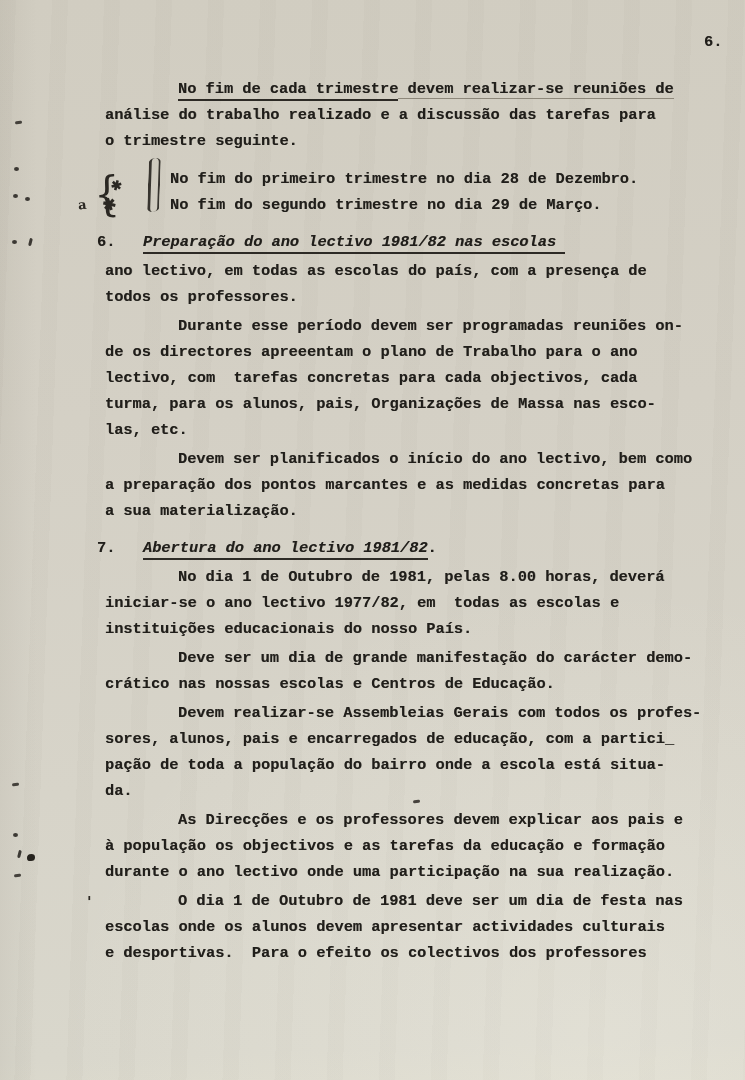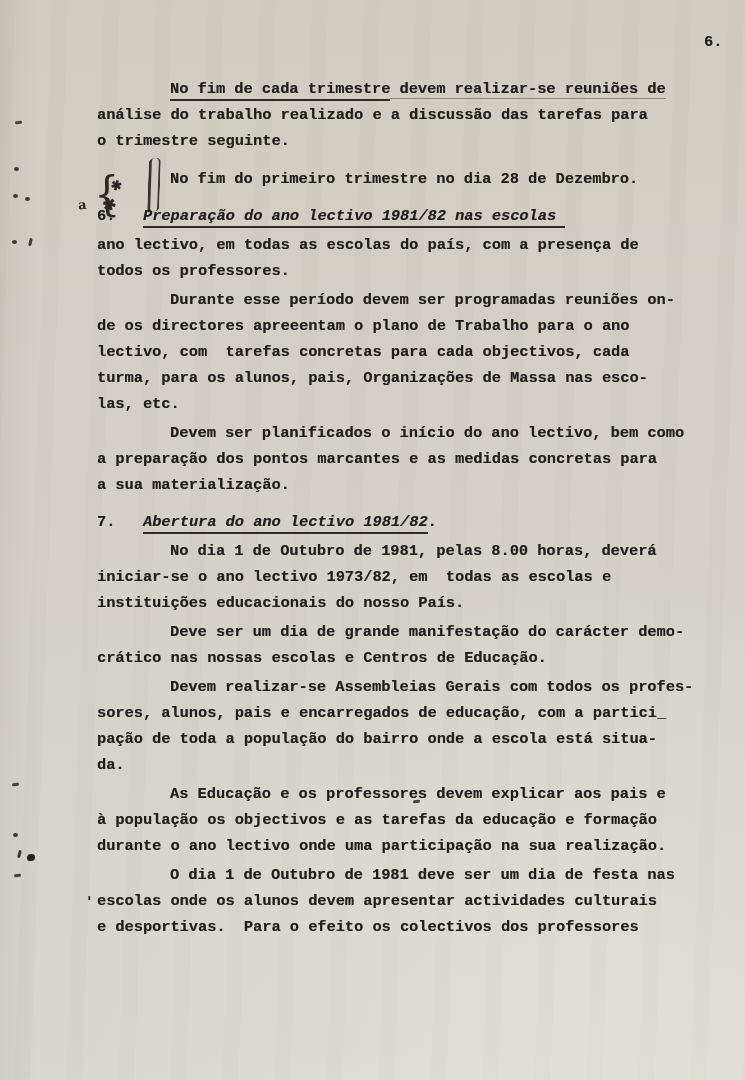--- a/index.html
+++ b/index.html
@@ -19,21 +19,21 @@
     font-size:15.3px;font-weight:700;letter-spacing:0;
     text-shadow:0.3px 0.3px 0.5px rgba(32,30,26,0.5);
   }
   .doc{
     position:absolute;left:97px;top:76px;width:610px;
     font-size:15.3px;font-weight:700;
     text-shadow:0.3px 0.3px 0.5px rgba(32,30,26,0.5);
   }
   .line{height:26px;line-height:26px;white-space:pre;}
   .line.indent{padding-left:73px;}
-  .block.para{margin:0 0 3px 0;}
+  .block.para{margin:0 0 3px 8px;}
   .block.list{margin:12px 0 3px 73px;}
   .block.heading{margin:11px 0 3px 0;padding-left:46px;position:relative;}
   .h-num{position:absolute;left:0;top:0;height:26px;line-height:26px;}
   .u-typed{border-bottom:2px solid rgba(30,28,24,0.92);padding-bottom:0.5px;}
   .heading .u-typed{border-bottom-width:2.5px;font-style:italic;}
   .u-pencil{border-bottom:1.2px solid rgba(85,78,64,0.55);}
   
   .mark{position:absolute;color:#2b2823;}
   .mark.dot{width:5px;height:4px;background:#2b2823;border-radius:50%;opacity:0.9;}
   .mark.dash{width:7px;height:2.5px;background:#2b2823;border-radius:2px;opacity:0.85;transform:rotate(-8deg);}
@@ -49,20 +49,21 @@
 <div class="page" style="--ink: #201e1a;">
   <div class="page-number">6.</div>
   <div class="doc">
       <div class="block para">
         <div class="line indent"><span class="u-typed">No fim de cada trimestre</span><span class="u-pencil"> devem realizar-se reuniões de</span></div>
         <div class="line"><span>análise do trabalho realizado e a discussão das tarefas para</span></div>
         <div class="line"><span>o trimestre seguinte.</span></div>
       </div>
       <div class="block list">
         <div class="line"><span>No fim do primeiro trimestre no dia 28 de Dezembro.</span></div>
+        <div class="line"><span>No fim do segundo trimestre no dia 29 de Março.</span></div>
       </div>
       <div class="block heading">
         <span class="h-num">6.</span>
         <div class="line"><span class="u-typed">Preparação do ano lectivo 1981/82 nas escolas </span></div>
       </div>
       <div class="block para">
         <div class="line"><span>ano lectivo, em todas as escolas do país, com a presença de</span></div>
         <div class="line"><span>todos os professores.</span></div>
       </div>
       <div class="block para">
@@ -76,35 +77,35 @@
         <div class="line indent"><span>Devem ser planificados o início do ano lectivo, bem como</span></div>
         <div class="line"><span>a preparação dos pontos marcantes e as medidas concretas para</span></div>
         <div class="line"><span>a sua materialização.</span></div>
       </div>
       <div class="block heading">
         <span class="h-num">7.</span>
         <div class="line"><span class="u-typed">Abertura do ano lectivo 1981/82</span><span>.</span></div>
       </div>
       <div class="block para">
         <div class="line indent"><span>No dia 1 de Outubro de 1981, pelas 8.00 horas, deverá</span></div>
-        <div class="line"><span>iniciar-se o ano lectivo 1973/82, em  todas as escolas e</span></div>
+        <div class="line"><span>iniciar-se o ano lectivo 1977/82, em  todas as escolas e</span></div>
         <div class="line"><span>instituições educacionais do nosso País.</span></div>
       </div>
       <div class="block para">
         <div class="line indent"><span>Deve ser um dia de grande manifestação do carácter demo-</span></div>
         <div class="line"><span>crático nas nossas escolas e Centros de Educação.</span></div>
       </div>
       <div class="block para">
         <div class="line indent"><span>Devem realizar-se Assembleias Gerais com todos os profes-</span></div>
         <div class="line"><span>sores, alunos, pais e encarregados de educação, com a partici_</span></div>
         <div class="line"><span>pação de toda a população do bairro onde a escola está situa-</span></div>
         <div class="line"><span>da.</span></div>
       </div>
       <div class="block para">
-        <div class="line indent"><span>As Educação e os professores devem explicar aos pais e</span></div>
+        <div class="line indent"><span>As Direcções e os professores devem explicar aos pais e</span></div>
         <div class="line"><span>à população os objectivos e as tarefas da educação e formação</span></div>
         <div class="line"><span>durante o ano lectivo onde uma participação na sua realização.</span></div>
       </div>
       <div class="block para">
         <div class="line indent"><span>O dia 1 de Outubro de 1981 deve ser um dia de festa nas</span></div>
         <div class="line"><span>escolas onde os alunos devem apresentar actividades culturais</span></div>
         <div class="line"><span>e desportivas.  Para o efeito os colectivos dos professores</span></div>
       </div>
     </div>
   <div>

